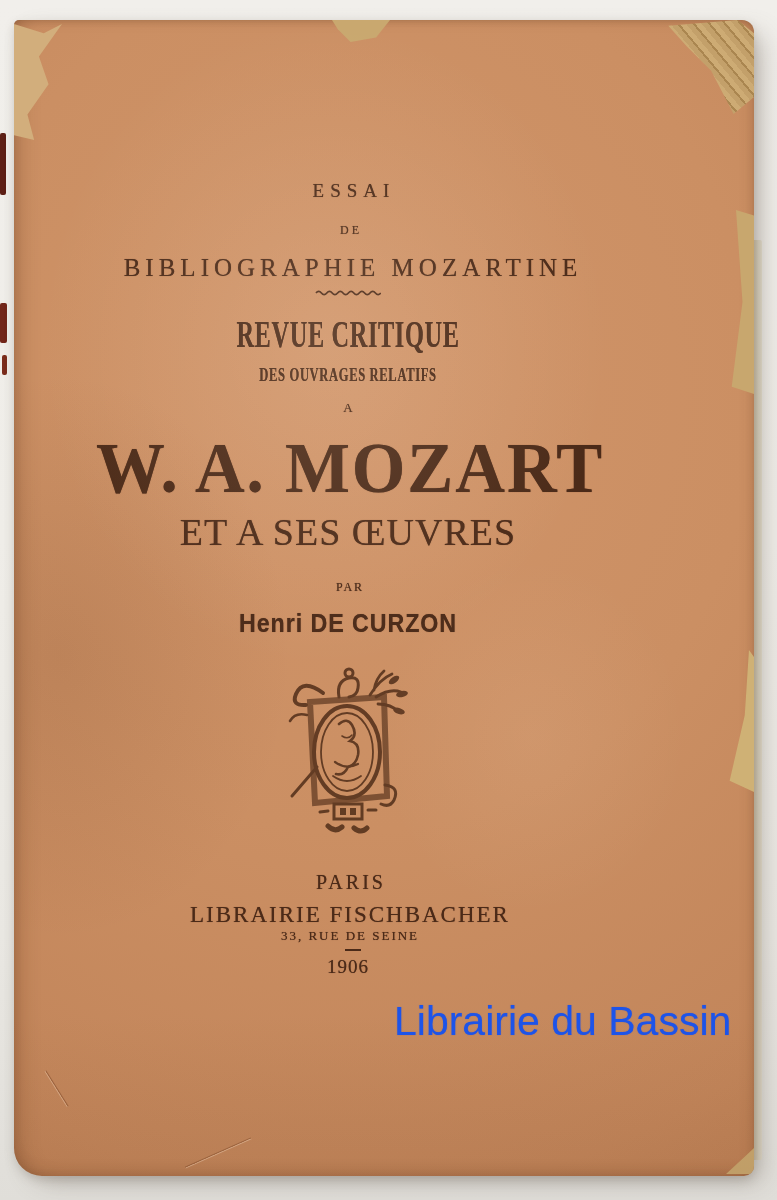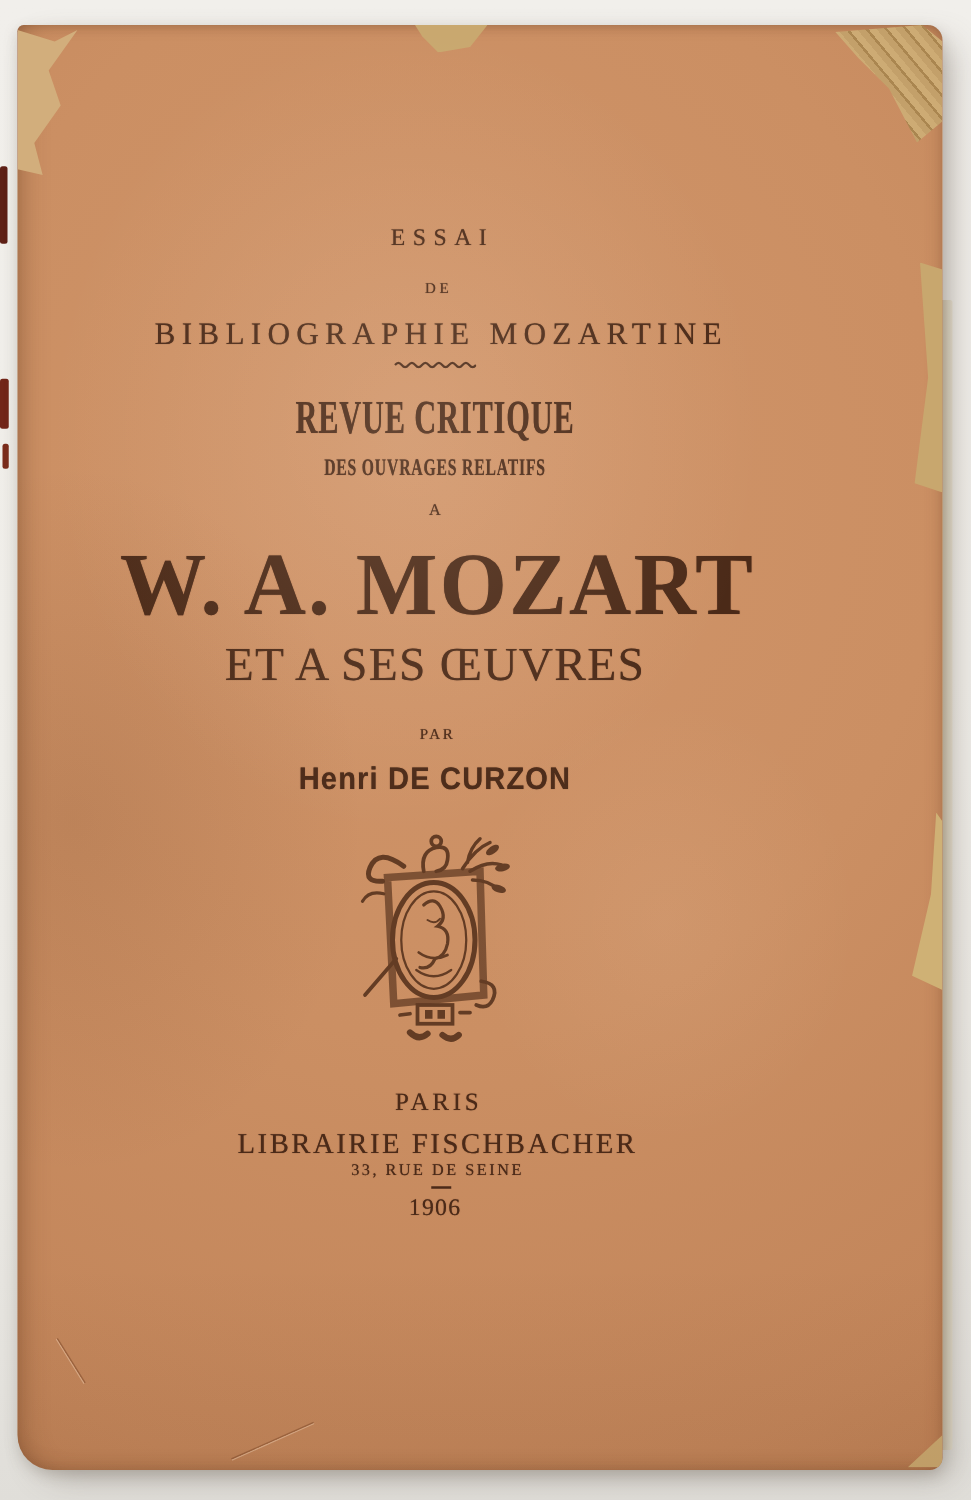--- a/index.html
+++ b/index.html
@@ -196,13 +196,14 @@
       <div class="t paris">PARIS</div>
       <div class="t libr">LIBRAIRIE FISCHBACHER</div>
       <div class="t rue">33, RUE DE SEINE</div>
       <div class="dash"></div>
       <div class="t year">1906</div>
     </div>
 
     <div class="vignette"></div>
   </div>
 
+  <div class="watermark">Librairie du Bassin</div>
 </div>
 
 </body></html>

